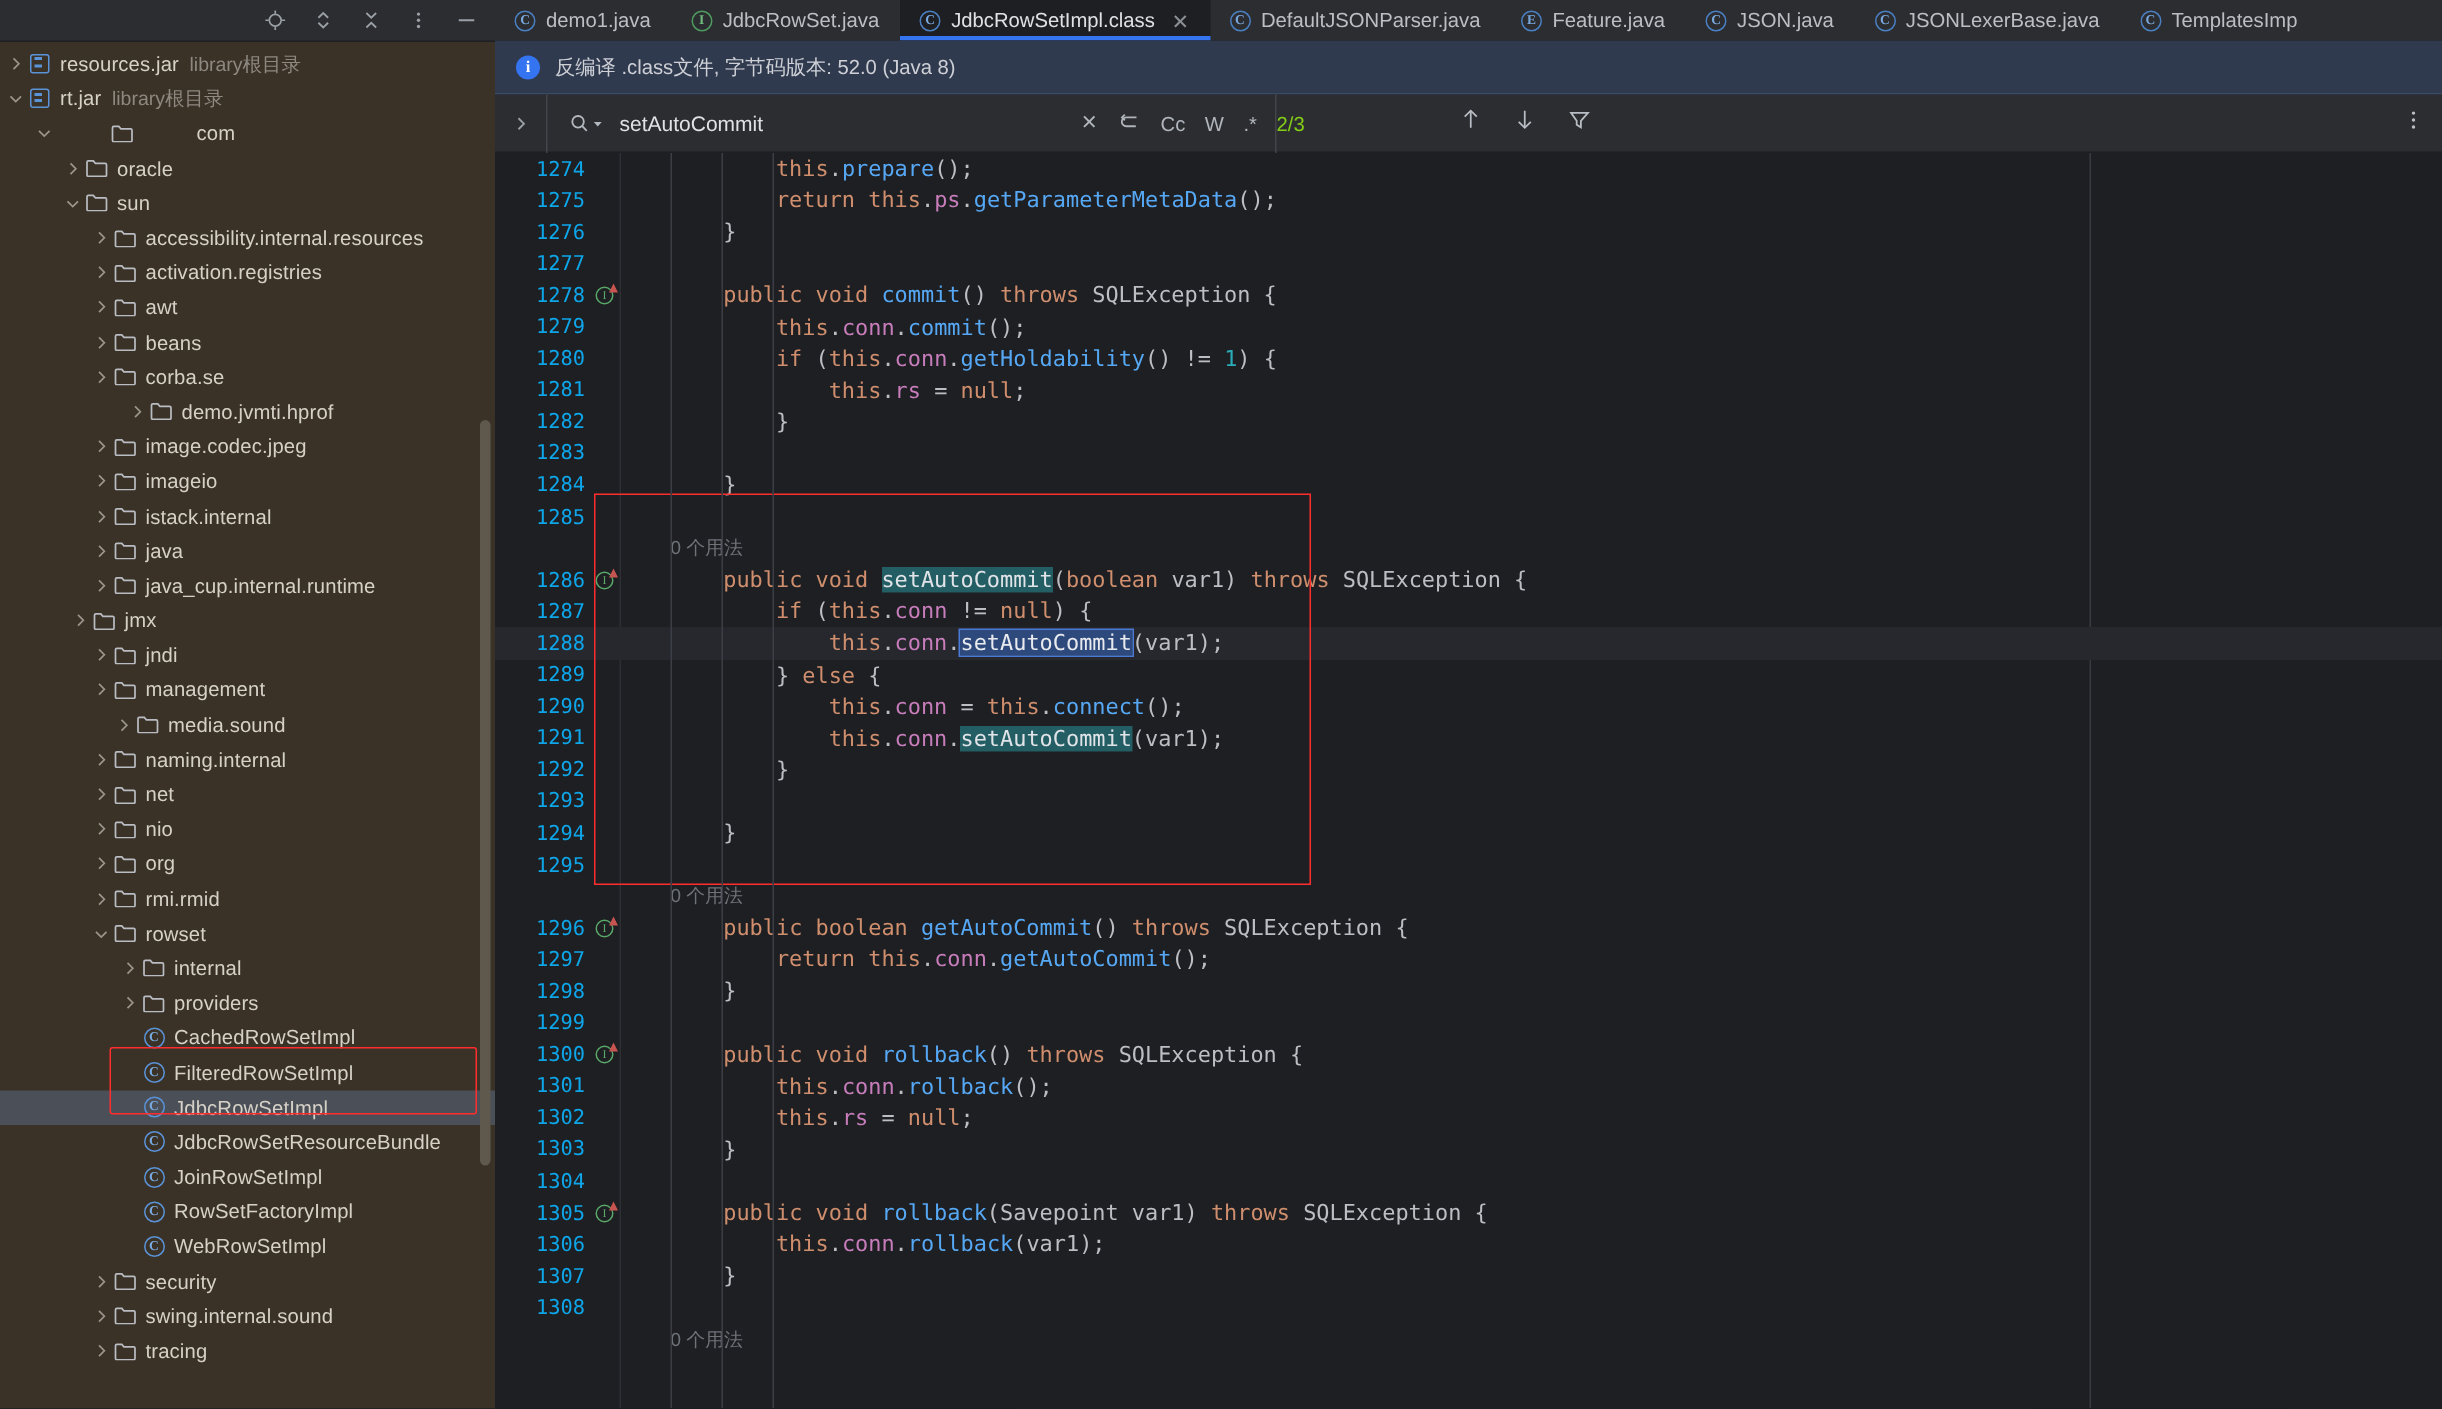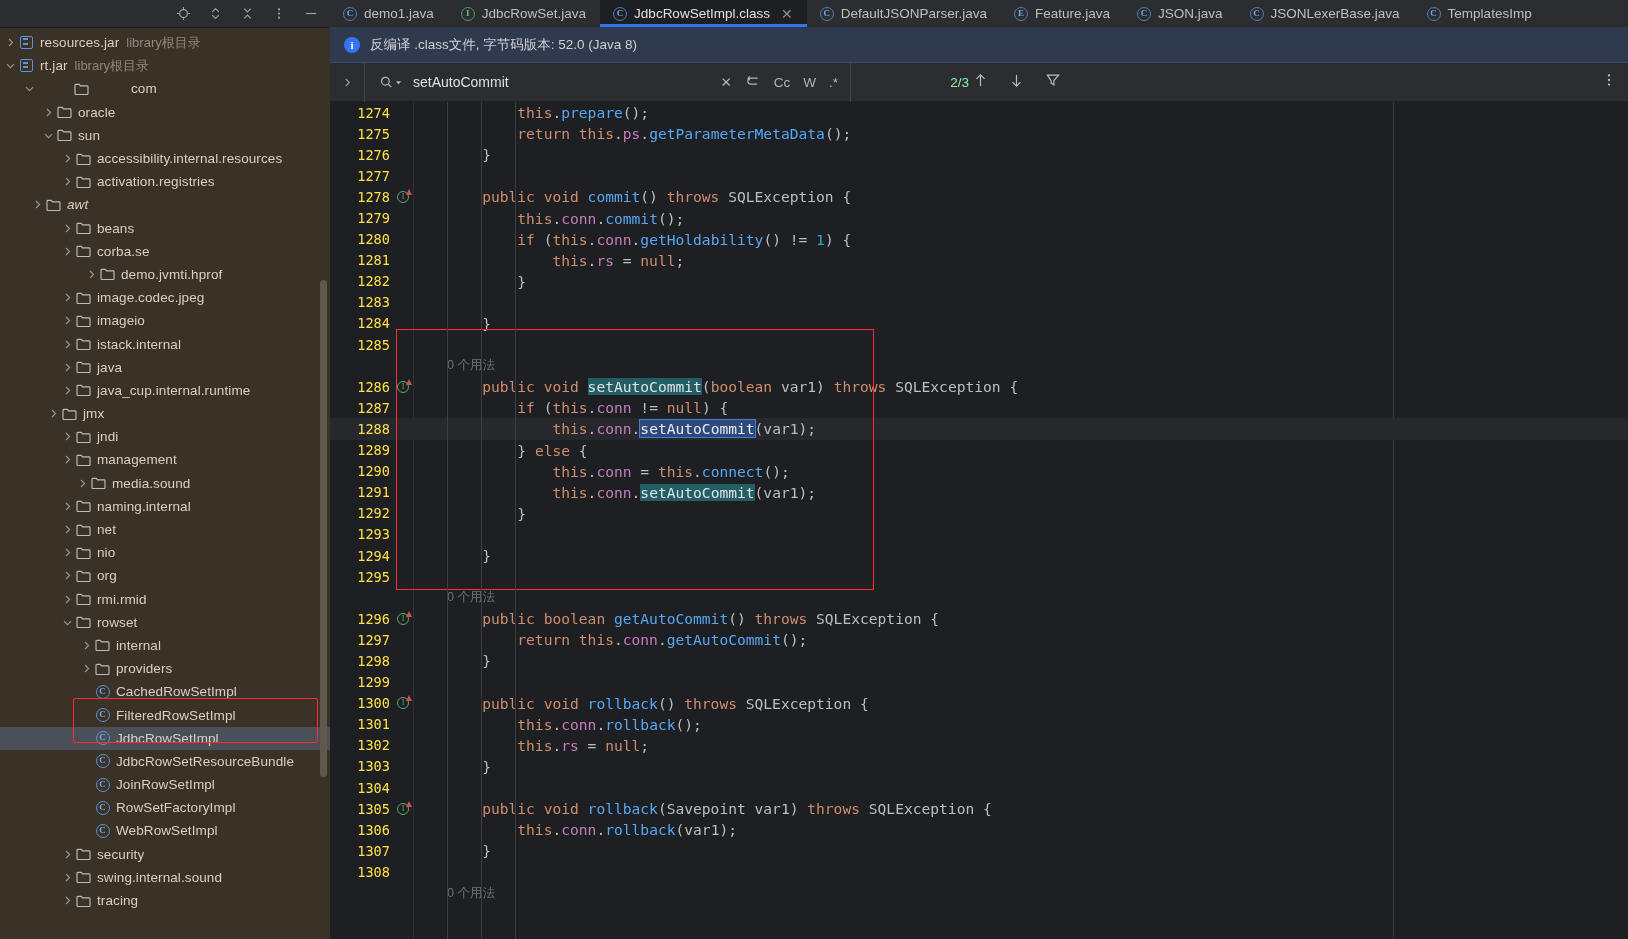--- a/index.html
+++ b/index.html
@@ -144,21 +144,21 @@
     height: 39px; flex: 0 0 auto;
     border-left: 1px solid #43454a;
     border-right: 1px solid #43454a;
     width: 487px;
     padding-left: 14px;
   }
   #find-field .magn { color: #b4b8bf; display:flex; align-items:center; gap:1px; }
   #find-text { color: #dfe1e5; font-size: 14px; margin-left: 11px; flex: 1 1 auto; }
   .find-opts { display:flex; align-items:center; gap: 13px; padding-right: 12px; color:#b0b4bb; font-size: 13.5px; }
   .find-opts .op { cursor: pointer; }
-  #find-count { width: 118px; text-align: right; color: #86efac; font-size: 13.5px; }
+  #find-count { width: 118px; text-align: left; color: #84cc16; font-size: 13.5px; }
   .find-nav { display:flex; align-items:center; gap: 21px; color:#b9bdc4; padding-left: 4px; }
   #find-more { position:absolute; right: 17px; color:#b9bdc4; cursor:pointer; }
 
   
   #editor {
     position: relative;
     height: calc(939px - 27px - 36px - 39px);
     background: #1e1f22;
     overflow: hidden;
     font-family: "DejaVu Sans Mono", "Liberation Mono", monospace;
@@ -167,21 +167,21 @@
   #right-guide { position:absolute; left:1063px; top:0; bottom:0; width:1px; background:#393b40; }
   #gutter-sep { position:absolute; left:83px; top:0; bottom:0; width:1px; background:#2d2f34; }
 
   .code-line {
     position: relative; height: 21.1px; display: flex; align-items: center;
     white-space: pre;
   }
   .code-line.cur { background: #26282e; }
   .lnum {
     width: 62px; flex: 0 0 62px; text-align: right;
-    color: #fde047; font-size: 13.6px; padding-right: 2px;
+    color: #0ea5e9; font-size: 13.6px; padding-right: 2px;
     font-family: "DejaVu Sans Mono", monospace;
   }
   .gmark { width: 22px; flex: 0 0 22px; display:flex; align-items:center; justify-content:center; }
   .ovr {
     position: relative; width: 12px; height: 12px; border-radius: 50%;
     border: 1.4px solid #59a869; color: #59a869;
     font-size: 8px; line-height: 9.5px; text-align: center;
     font-family: "Liberation Serif", serif;
   }
   .ovr::after{
@@ -334,21 +334,21 @@
               <path d="M5.4 3.2L9.2 7l-3.8 3.8"></path>
             </svg>
           </span>
           <span class="tw-icon">
             <svg class="folder-ic" width="15" height="12" viewBox="0 0 15 12" fill="none" stroke="#b9bcc2" stroke-width="1.15">
               <path d="M1 10.6V2.2c0-.5.4-.9.9-.9h3.3l1.4 1.6h6.5c.5 0 .9.4.9.9v6.8c0 .5-.4.9-.9.9H1.9a.9.9 0 01-.9-.9z"></path>
             </svg>
           </span>
           <span class="lbl">activation.registries</span>
         </div>
-        <div class="tree-row" style="padding-left: 29px; font-style: italic;">
+        <div class="tree-row" style="padding-left: 59px;">
           <span class="arrow">
             <svg width="13" height="13" viewBox="0 0 14 14" fill="none" stroke="#9b958c" stroke-width="1.25">
               <path d="M5.4 3.2L9.2 7l-3.8 3.8"></path>
             </svg>
           </span>
           <span class="tw-icon">
             <svg class="folder-ic" width="15" height="12" viewBox="0 0 15 12" fill="none" stroke="#b9bcc2" stroke-width="1.15">
               <path d="M1 10.6V2.2c0-.5.4-.9.9-.9h3.3l1.4 1.6h6.5c.5 0 .9.4.9.9v6.8c0 .5-.4.9-.9.9H1.9a.9.9 0 01-.9-.9z"></path>
             </svg>
           </span>

